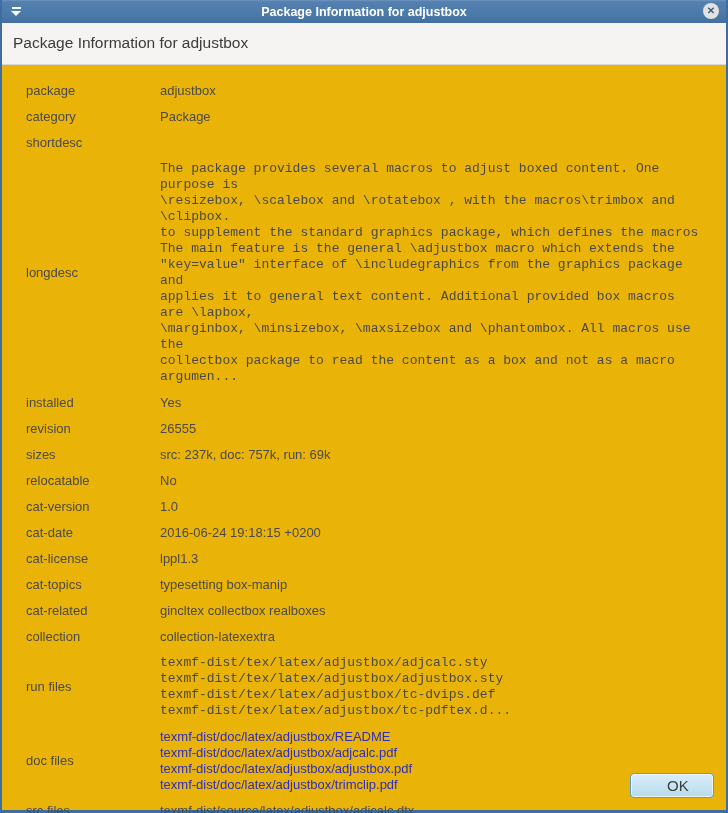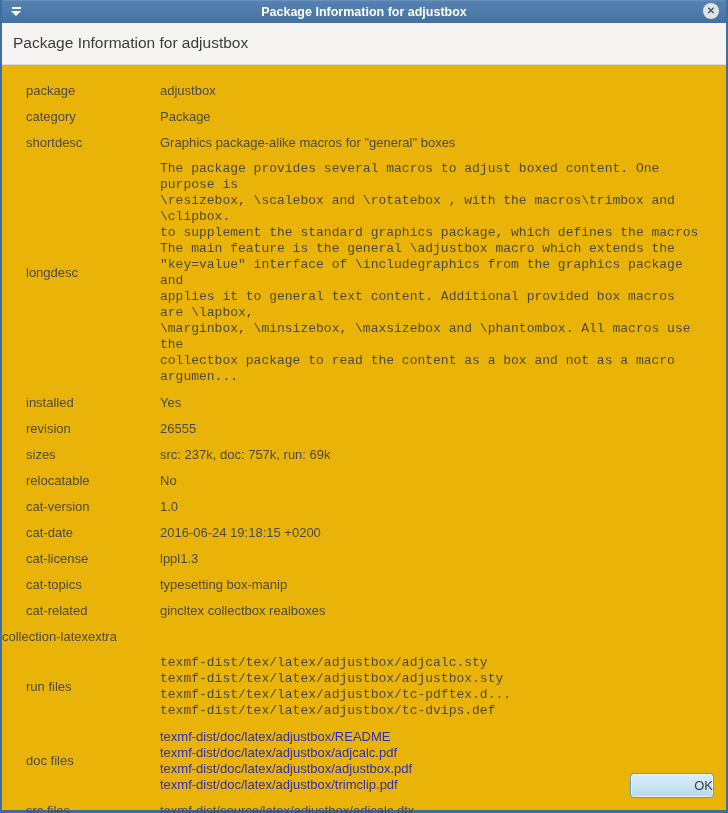--- a/index.html
+++ b/index.html
@@ -96,22 +96,22 @@
   }
   .ok-button {
     position: absolute;
     right: 12px; bottom: 12px;
     width: 84px; height: 25px;
     border: 1px solid #5f9ec4;
     border-radius: 4px;
     background: linear-gradient(to bottom, #d9edf8 0%, #cbe6f4 45%, #b6daec 100%);
     box-shadow: inset 0 0 0 1px rgba(255,255,255,0.65);
     color: #3f3f3f;
-    font-size: 13px;
-    text-align: right;
+    font-size: 15px;
+    text-align: left;
     line-height: 23px;
     cursor: pointer;
     padding-left: 36px;
   }
 </style>
 </head>
 <body>
 
 <div class="window">
 
@@ -134,21 +134,20 @@
       <div class="row">
         <div class="row-label">package</div>
         <div class="row-value">adjustbox</div>
       </div>
       <div class="row">
         <div class="row-label">category</div>
         <div class="row-value">Package</div>
       </div>
       <div class="row">
         <div class="row-label">shortdesc</div>
-        <div class="row-value">Graphics package-alike macros for "general" boxes</div>
       </div>
       <div class="row">
         <div class="row-label">longdesc</div>
         <div class="row-value">
           <div>The package provides several macros to adjust boxed content. One purpose is</div>
           <div>\resizebox, \scalebox and \rotatebox , with the macros\trimbox and \clipbox.</div>
           <div>to supplement the standard graphics package, which defines the macros</div>
           <div>The main feature is the general \adjustbox macro which extends the</div>
           <div>"key=value" interface of \includegraphics from the graphics package and</div>
           <div>applies it to general text content. Additional provided box macros are \lapbox,</div>
@@ -186,29 +185,30 @@
       </div>
       <div class="row">
         <div class="row-label">cat-topics</div>
         <div class="row-value">typesetting box-manip</div>
       </div>
       <div class="row">
         <div class="row-label">cat-related</div>
         <div class="row-value">gincltex collectbox realboxes</div>
       </div>
       <div class="row">
+        <div class="row-label">collection</div>
         <div class="row-value">collection-latexextra</div>
       </div>
       <div class="row">
         <div class="row-label">run files</div>
         <div class="row-value">
           <div>texmf-dist/tex/latex/adjustbox/adjcalc.sty</div>
           <div>texmf-dist/tex/latex/adjustbox/adjustbox.sty</div>
+          <div>texmf-dist/tex/latex/adjustbox/tc-dvips.def</div>
           <div>texmf-dist/tex/latex/adjustbox/tc-pdftex.d...</div>
-          <div>texmf-dist/tex/latex/adjustbox/tc-dvips.def</div>
         </div>
       </div>
       <div class="row">
         <div class="row-label">doc files</div>
         <div class="row-value">
           <a class="file-link" href="#">texmf-dist/doc/latex/adjustbox/README</a>
           <a class="file-link" href="#">texmf-dist/doc/latex/adjustbox/adjcalc.pdf</a>
           <a class="file-link" href="#">texmf-dist/doc/latex/adjustbox/adjustbox.pdf</a>
           <a class="file-link" href="#">texmf-dist/doc/latex/adjustbox/trimclip.pdf</a>
         </div>

